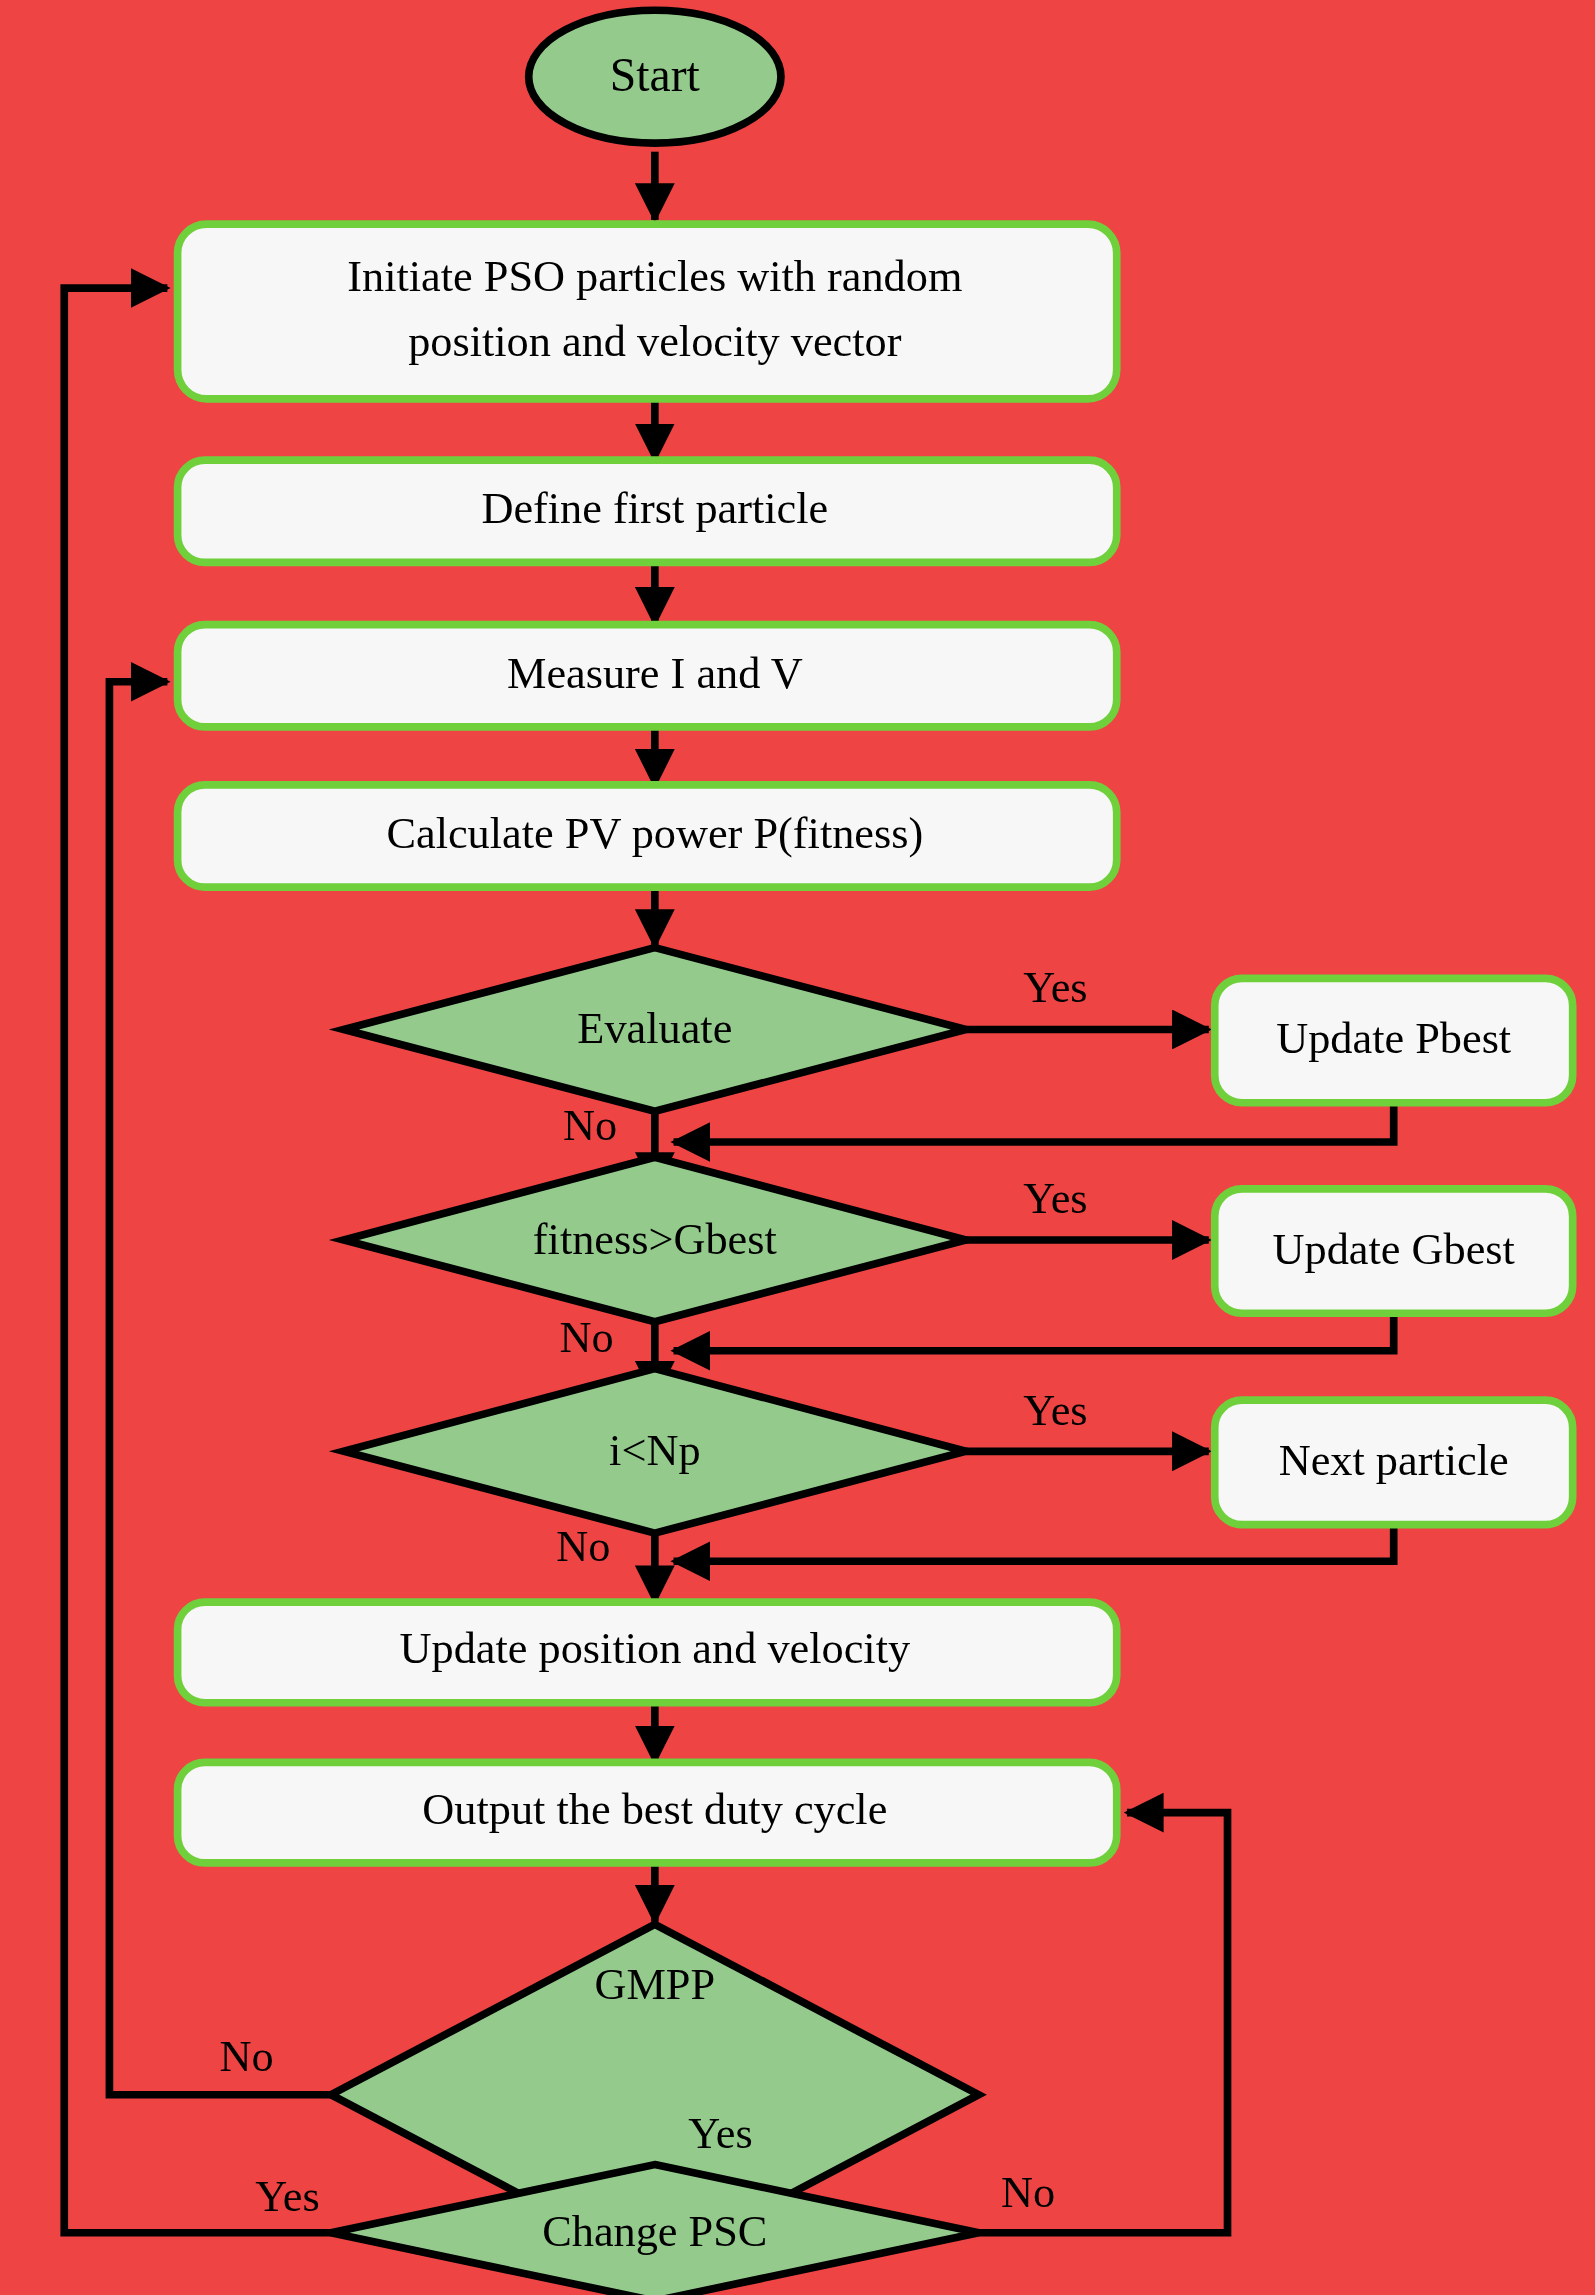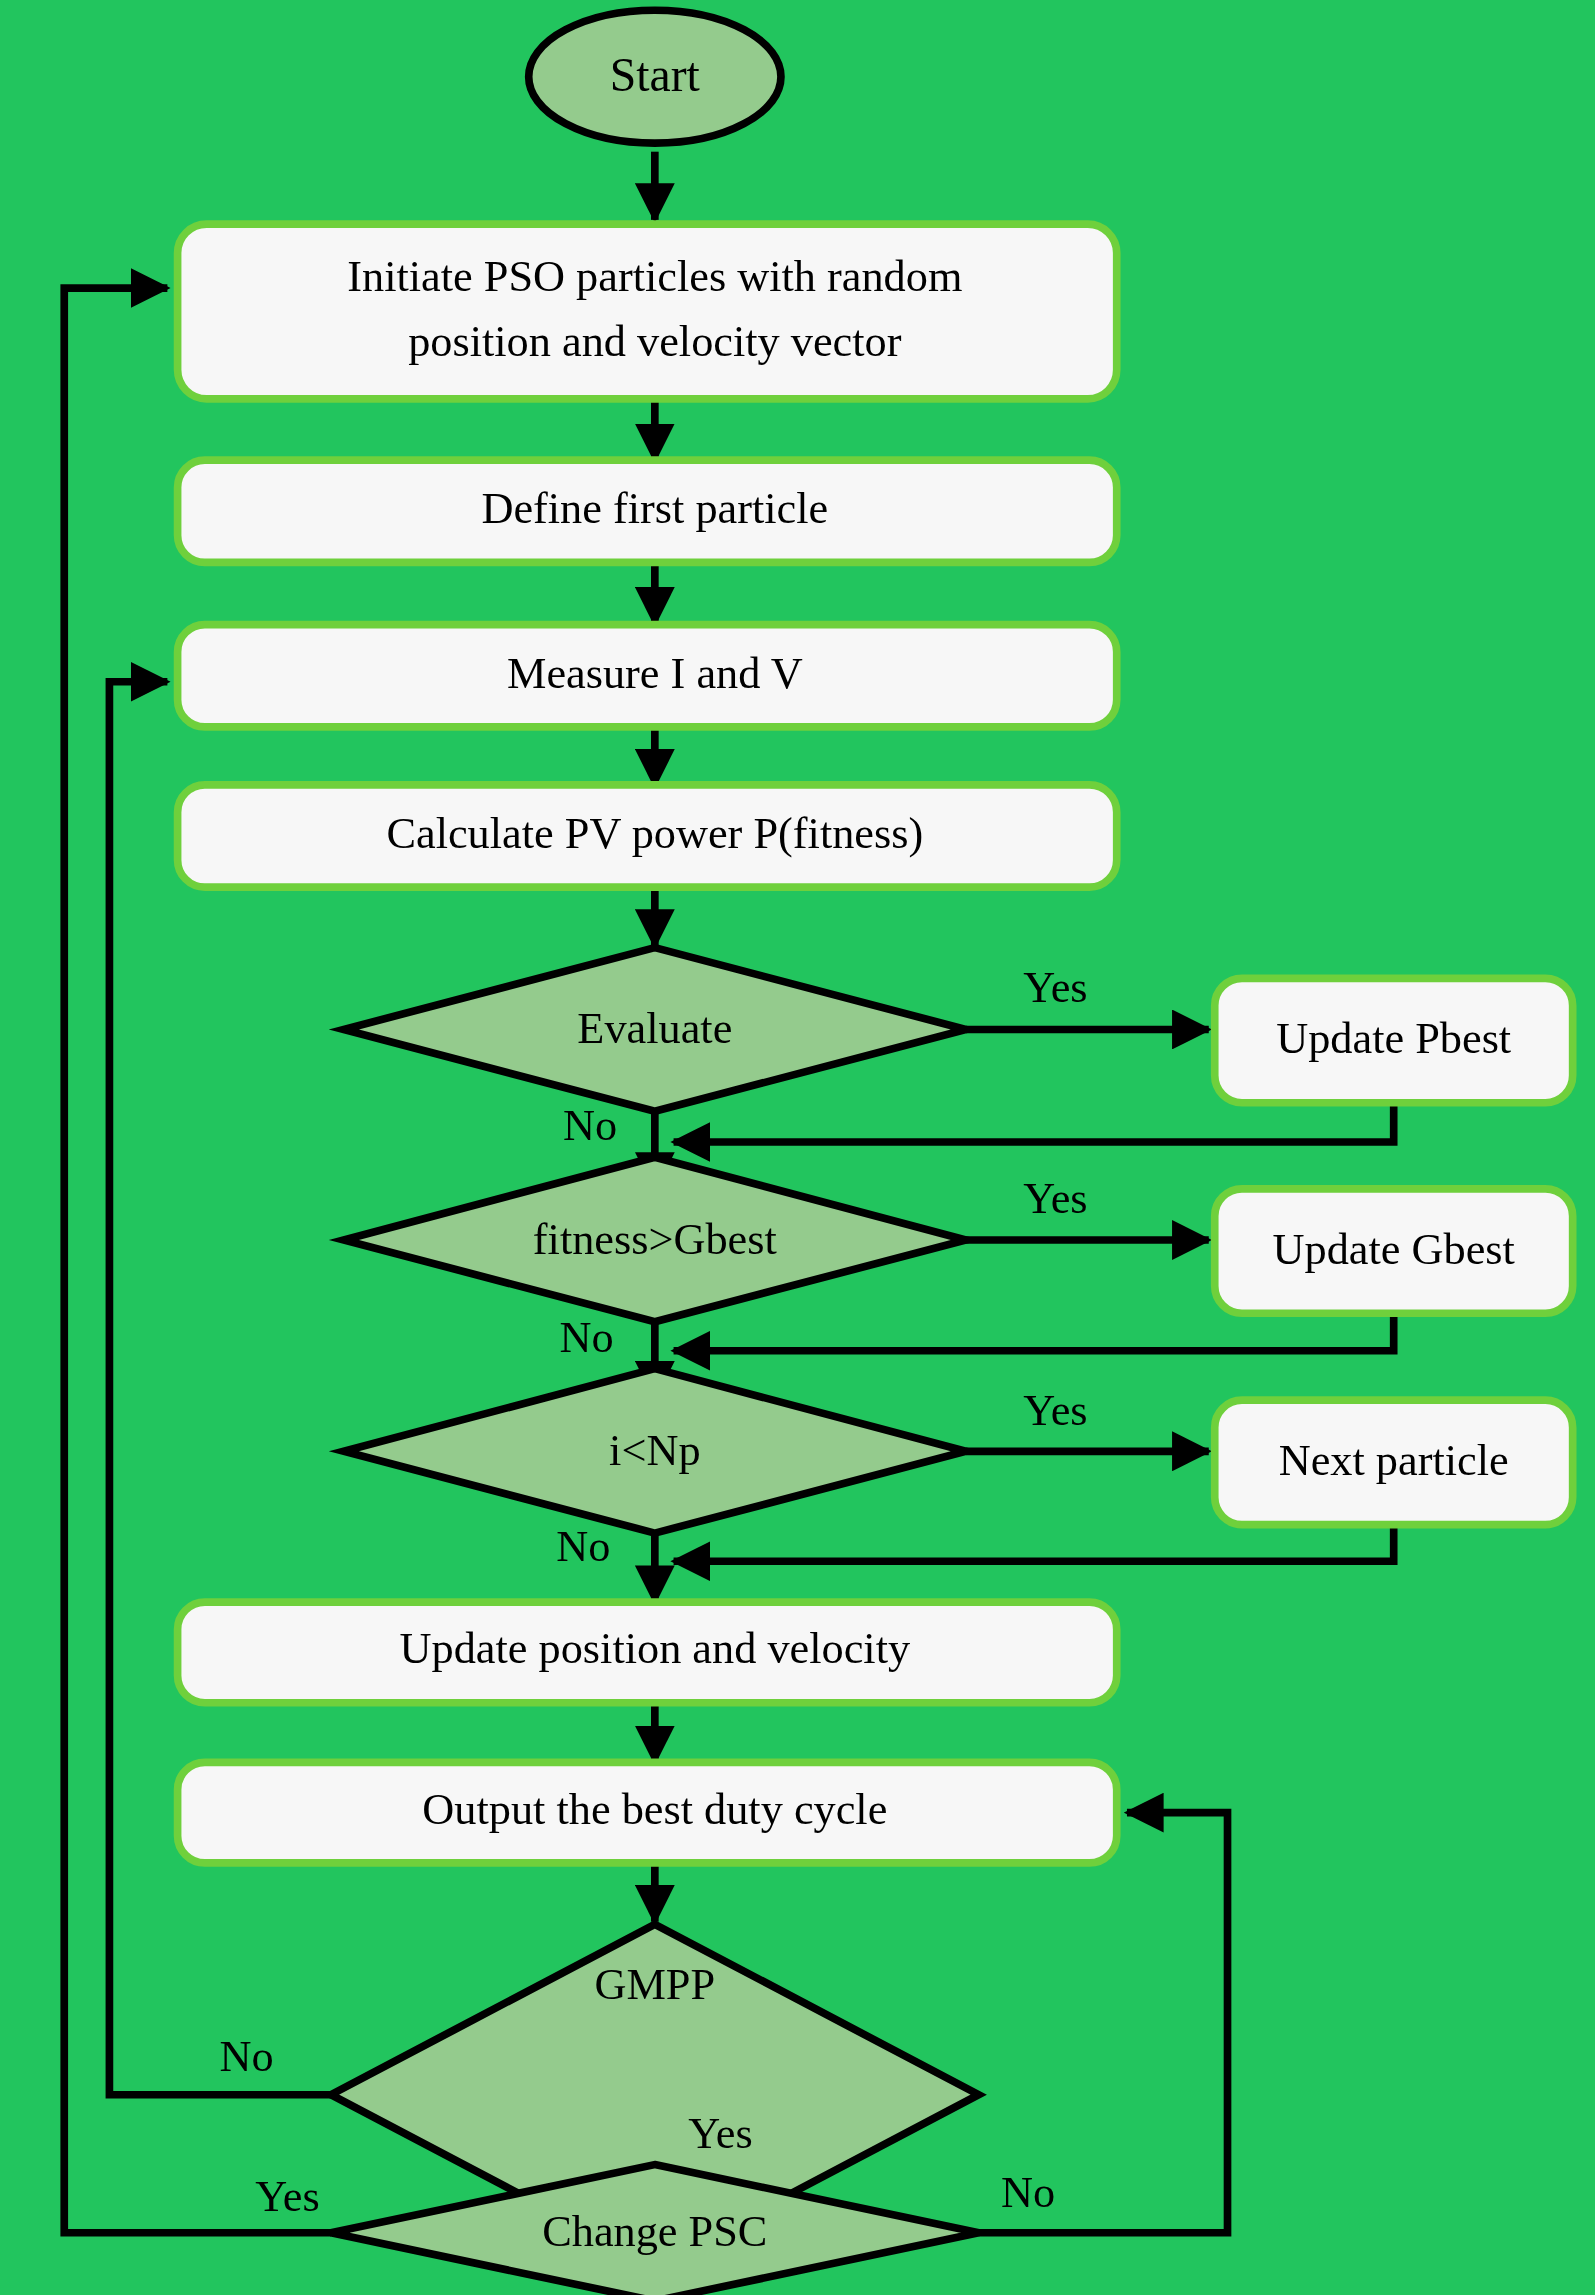--- a/index.html
+++ b/index.html
@@ -4,21 +4,21 @@
 <style>
   html, body {
     margin: 0;
     padding: 0;
     background: #ffffff;
   }
   #flowchart-root {
     position: relative;
     width: 1596px;
     height: 2295px;
-    background: #22c55e;
+    background: #ef4444;
     font-family: "Liberation Serif", "DejaVu Serif", serif;
     overflow: hidden;
     text-align: center;
   }
   svg#chart-svg {
     position: absolute;
     top: 0;
     left: 0;
     width: 1596px;
     height: 2295px;

